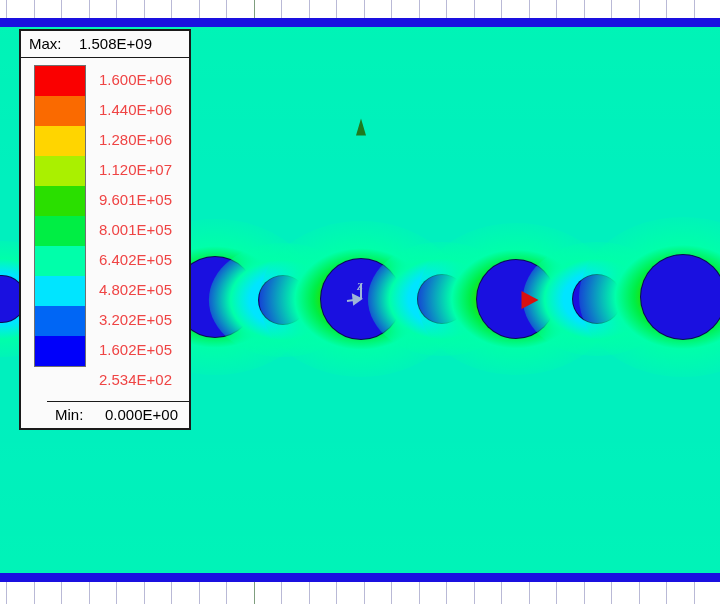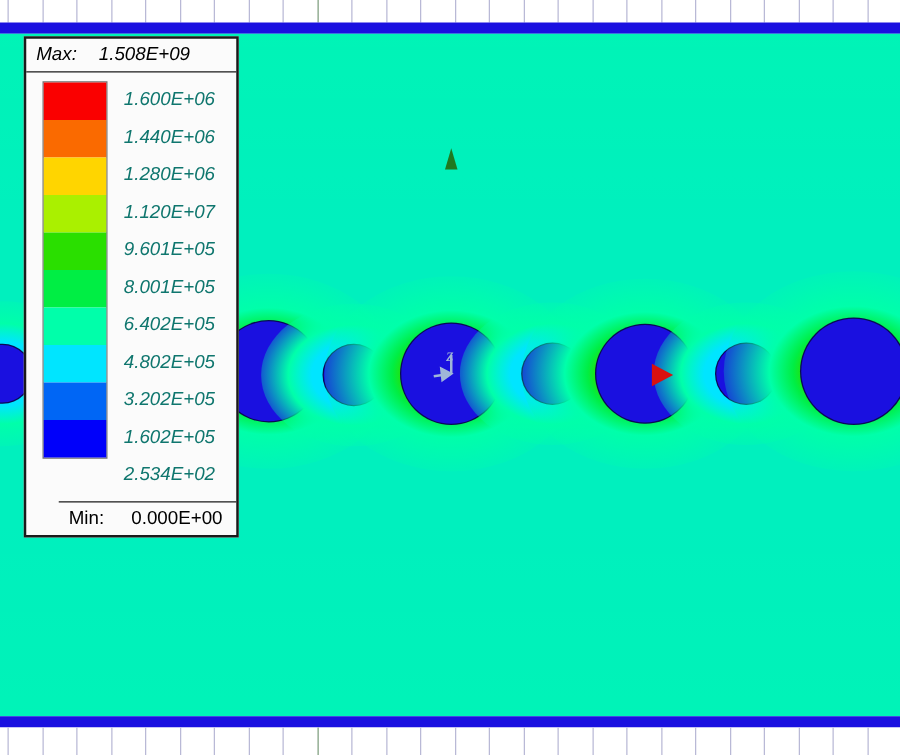--- a/index.html
+++ b/index.html
@@ -134,21 +134,21 @@
     border-bottom: 1px solid #1a1a1a;
     letter-spacing: 0.2px;
   }
   .minmax-row {
     display: flex;
     align-items: center;
     font-size: 15px;
     color: #000;
     padding: 4px 6px 5px 8px;
   }
-  #legend-max { border-bottom: 1px solid #1a1a1a; font-style: italic; }
+  #legend-max { border-bottom: 1px solid #1a1a1a; }
   #legend-min { border-top: 1px solid #1a1a1a; margin-left: 26px; }
   .minmax-label { width: 50px; }
   .minmax-value { }
 
   #legend-scale {
     position: relative;
     padding: 7px 0 6px 0;
   }
   #swatch-column {
     position: absolute;
@@ -164,23 +164,22 @@
   }
   #tick-column {
     position: relative;
     margin-left: 78px;
     padding-top: 0;
   }
   .tick-row {
     height: 30px;
     line-height: 30px;
     font-size: 15px;
-    color: #0f766e;
+    color: #ef4444;
     white-space: nowrap;
-    font-style: italic;
   }
   .tick-row.last { height: 30px; }
 </style>
 </head>
 <body>
 
 <div id="stage">
 
   <div class="grid-strip" id="grid-top">
       <div class="gline" style="left: 6px;"></div>

